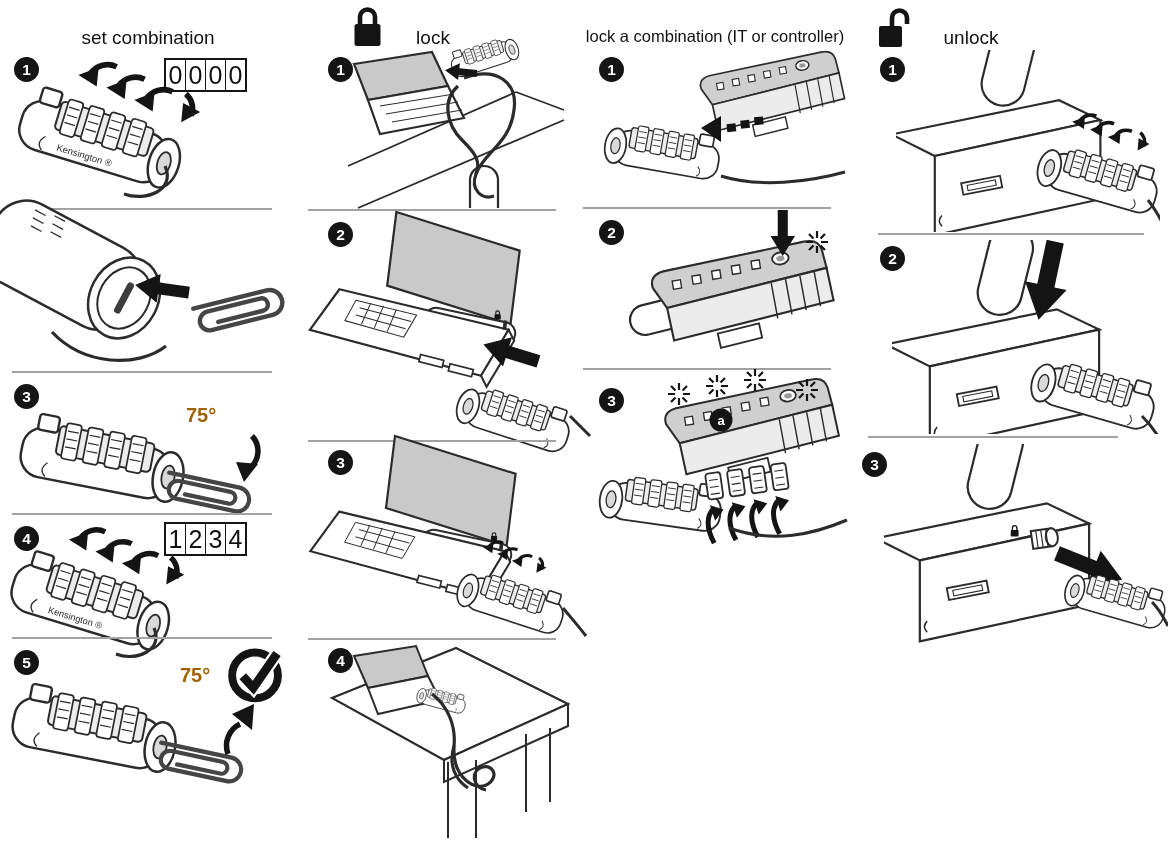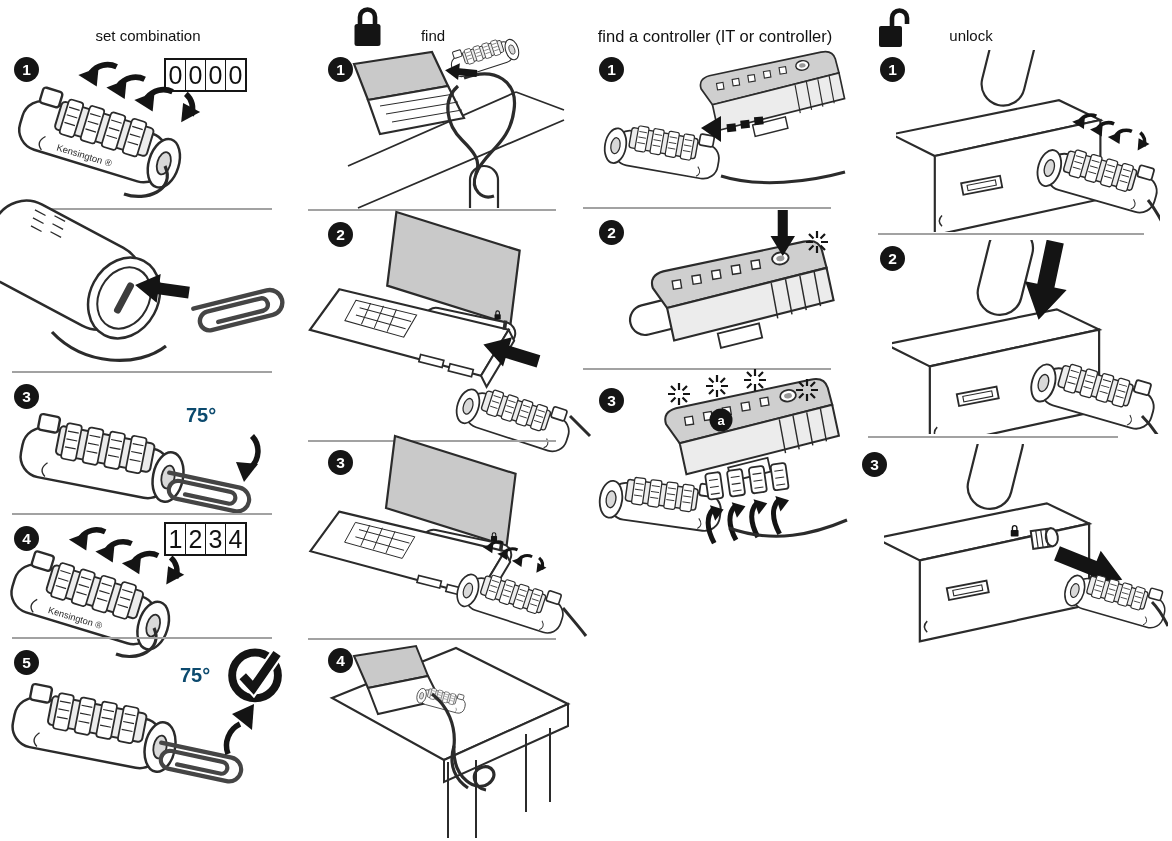--- a/index.html
+++ b/index.html
@@ -1,27 +1,27 @@
 <!DOCTYPE html>
 <html><head>
 <meta charset="utf-8">
 <style>
   html,body{margin:0;padding:0;background:#fff;}
   .page{position:relative;width:1172px;height:841px;background:#fff;overflow:hidden;
         font-family:"Liberation Sans",sans-serif;color:#1c1c1c;}
   .col{position:absolute;top:0;height:841px;}
-  .col-title{position:absolute;font-size:15px;color:#111;text-align:center;white-space:nowrap;}
+  .col-title{position:absolute;font-size:19px;color:#111;text-align:center;white-space:nowrap;}
   .badge{position:absolute;width:25px;height:25px;border-radius:50%;background:#151515;color:#fff;
          font-size:15.5px;font-weight:bold;display:flex;align-items:center;justify-content:center;}
   .sep{position:absolute;height:1.8px;background:#a2a2a2;}
   .digits{position:absolute;display:flex;border:2.6px solid #151515;background:#fff;}
   .digits span{width:19px;height:30px;line-height:31px;text-align:center;font-size:25px;color:#111;
          border-left:1.6px solid #151515;}
   .digits span:first-child{border-left:none;}
-  .angle{position:absolute;font-size:20px;font-weight:bold;color:#0c4a6e;white-space:nowrap;}
+  .angle{position:absolute;font-size:20px;font-weight:bold;color:#a16207;white-space:nowrap;}
   .scene{position:absolute;overflow:visible;}
   .hdr-icon{position:absolute;}
 </style>
 </head>
 <body>
 
 <div class="page">
 
   <svg width="0" height="0" style="position:absolute" aria-hidden="true">
     <defs>
@@ -205,21 +205,21 @@
       <use href="#paperclip" transform="translate(130,86) rotate(12)"></use>
       <path d="M208 112 a24 24 0 0 1 12 -30" fill="none" stroke="#141414" stroke-width="5.5"></path>
       <polygon points="232,88 212,72 234,62" fill="#141414"></polygon>
     </svg>
   </div>
 
   <div class="col" style="left:308px;width:256px;">
     <svg class="hdr-icon" style="left:44px;top:4px;" width="32" height="44">
         <use href="#padlockC"></use>
       </svg>
-    <div class="col-title" style="left:70px;top:27px;width:110px;">find</div>
+    <div class="col-title" style="left:70px;top:27px;width:110px;">lock</div>
 
     <div class="badge" style="left:20px;top:57px;">1</div>
     <svg class="scene" style="left:38px;top:48px;" width="218" height="160">
       <path d="M2 118 L170 44 M170 44 L218 62 M12 160 L218 72" fill="none" stroke="#2b2b2b" stroke-width="1.8"></path>
       <path d="M124 160 V132 a14 14 0 0 1 28 0 V160" fill="#fff" stroke="#2b2b2b" stroke-width="2.2"></path>
       <polygon points="8,16 86,4 102,38 22,52" fill="#c9c9c9" stroke="#2b2b2b" stroke-width="2.2"></polygon>
       <polygon points="22,52 102,38 118,70 34,86" fill="#fff" stroke="#2b2b2b" stroke-width="2.2"></polygon>
       <path d="M34 58 L108 46 M40 66 L112 54 M46 74 L116 62" stroke="#2b2b2b" stroke-width="1"></path>
       <path d="M118 30 C150 18 172 34 168 62 C164 96 138 104 130 126" fill="none" stroke="#2b2b2b" stroke-width="3.2"></path>
       <path d="M112 38 C96 52 100 76 116 92 C126 102 136 112 130 126 C124 142 136 152 148 148" fill="none" stroke="#2b2b2b" stroke-width="3.2"></path>
@@ -265,21 +265,21 @@
       <polygon points="40,46 100,34 112,58 50,72" fill="#fff" stroke="#2b2b2b" stroke-width="2"></polygon>
       <g transform="translate(92,40) rotate(15) scale(0.3)">
           <use href="#lockdevM"></use>
         </g>
       <path d="M104 52 C120 64 128 84 126 104 C124 138 150 150 160 142 C172 134 164 120 152 126 C142 131 146 146 158 148" fill="none" stroke="#2b2b2b" stroke-width="3.2"></path>
       <path d="M126 104 C120 124 128 138 140 146" fill="none" stroke="#2b2b2b" stroke-width="3.2"></path>
     </svg>
   </div>
 
   <div class="col" style="left:583px;width:264px;">
-    <div class="col-title" style="left:0px;top:27px;width:264px;font-size:16.5px;">find a controller (IT or controller)</div>
+    <div class="col-title" style="left:0px;top:27px;width:264px;font-size:16.5px;">lock a combination (IT or controller)</div>
 
     <div class="badge" style="left:16px;top:57px;">1</div>
     <svg class="scene" style="left:26px;top:52px;" width="236" height="150">
       <use href="#controller" transform="translate(78,2) scale(0.73)"></use>
       <g transform="translate(0,62) rotate(10) scale(0.7)">
           <use href="#lockdevM"></use>
         </g>
       <path d="M112 124 C150 136 200 130 236 120" fill="none" stroke="#2b2b2b" stroke-width="3"></path>
       <polygon points="92,76 112,64 112,90" fill="#141414"></polygon>
       <g fill="#141414" transform="rotate(-6 120 77)">

